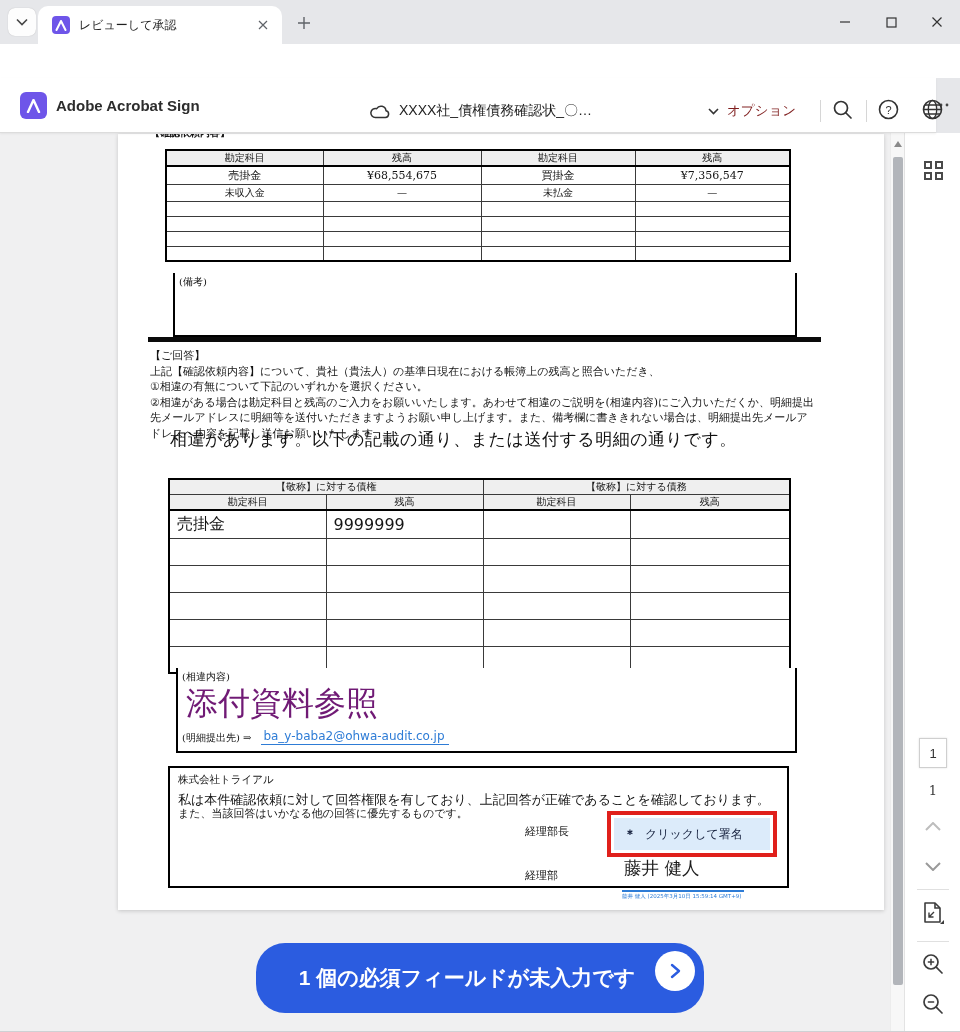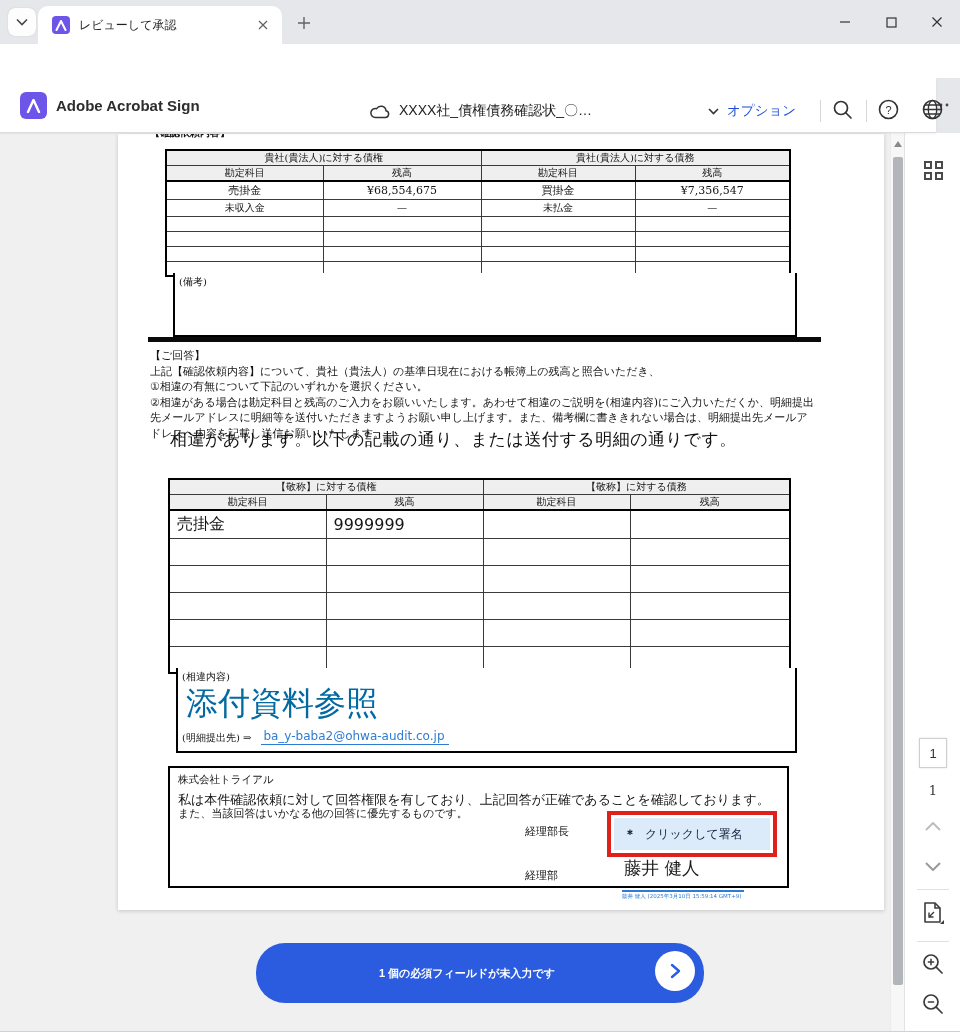--- a/index.html
+++ b/index.html
@@ -32,21 +32,21 @@
 
   
   .appheader { position:absolute; left:0; top:78px; width:936px; height:55px; background:#fff;
     border-bottom:1px solid #dcdcdc; box-shadow:0 1px 2px rgba(0,0,0,.06); z-index:5; }
   .logo { left:20px; top:14px; width:27px; height:27px; border-radius:6px; background:#6e55e9;
     display:flex; align-items:center; justify-content:center; }
   .brand { left:56px; top:19px; font-size:15px; font-weight:bold; color:#2d2d2d; }
   .doctitle-wrap { left:370px; top:24px; display:flex; align-items:center; gap:8px; }
   .doctitle { font-size:14px; color:#1f1f1f; }
   .opt-wrap { left:708px; top:24px; display:flex; align-items:center; gap:8px; }
-  .opt-label { font-size:13.5px; color:#1d4ed8; }
+  .opt-label { font-size:13.5px; color:#7f1d1d; }
   .hsep { top:22px; width:1px; height:22px; background:#d6d6d6; }
 
   
   .main { position:absolute; left:0; top:133px; width:960px; height:899px; background:#f0f0f1; }
   .main::after { content:""; position:absolute; left:0; bottom:0; width:100%; height:1px; background:#cfd1d4; }
   .edge-line { position:absolute; left:8px; top:78px; width:1px; height:954px; background:#e0e0e0; }
 
   .page { position:absolute; left:118px; top:1px; width:766px; height:776px; background:#fff;
     box-shadow:0 1px 4px rgba(0,0,0,.18); }
   .serif { font-family:"DejaVu Serif","Liberation Serif",serif; }
@@ -73,42 +73,42 @@
   .notebox { position:absolute; border:2px solid #000; border-top:none; background:#fff;margin-left:8px; }
   .bikou { left:47px; top:139px; width:624px; height:64px; }
   .notebox .lbl { font-size:10px; color:#141414; padding:2px 0 0 4px; }
   .divline { left:30px; top:203px; width:673px; height:5px; background:#0a0a0a; }
 
   .reply { left:32px; top:214px; width:668px; font-size:11px; line-height:15.5px; color:#141414; }
   .reply .body { white-space:pre-line; }
   .selection { left:52px; top:294px; font-size:17px; color:#101010; letter-spacing:.5px; }
 
   .souibox { left:50px; top:534px; width:621px; height:85px; }
-  .souival { position:absolute; left:8px; top:14px; font-size:32px; color:#0369a1; }
+  .souival { position:absolute; left:8px; top:14px; font-size:32px; color:#701a75; }
   .detailrow { position:absolute; left:4px; bottom:6px; display:flex; align-items:flex-end; gap:10px; }
   .detail-lbl { font-size:10px; color:#141414; }
   .email { font-size:12px; color:#2e7cd6; border-bottom:1px solid #2e7cd6; padding:0 4px 1px 2px; }
 
   .sigbox { left:50px; top:632px; width:621px; height:122px; border:2px solid #000; position:absolute; background:#fff; }
   .sigbox .company { position:absolute; left:8px; top:5px; font-size:10.5px; color:#141414; }
   .sigbox .st1 { position:absolute; left:8px; top:23px; font-size:13px; color:#141414; }
   .sigbox .st2 { position:absolute; left:8px; top:38px; font-size:11px; color:#141414; }
   .role1 { position:absolute; left:355px; top:56px; font-size:11px; color:#141414; }
   .role2 { position:absolute; left:355px; top:100px; font-size:11px; color:#141414; }
   .redframe { position:absolute; left:437px; top:43px; width:170px; height:46px; border:4px solid #e0201b; background:#fff; padding:3px; }
   .signfield { width:100%; height:100%; background:#dcebfa; display:flex; align-items:center; padding-left:10px; gap:9px;
     font-size:12px; color:#16213e; }
   .signfield .req { font-size:12px; font-weight:bold; }
   .sigblock { position:absolute; left:452px; top:88px; }
   .signame { font-size:17.5px; color:#1c1c1c; border-bottom:2px solid #2e7cd6; padding:0 44px 10px 2px; display:inline-block; }
   .sigmeta { font-size:5.5px; color:#2e7cd6; margin-top:1px; white-space:nowrap; }
 
   
-  .cta { position:absolute; left:256px; top:810px; width:448px; height:60px; border:none; border-radius:29px;
-    background:#2b5ce0; color:#fff; font-family:"Liberation Sans",sans-serif; font-size:11px; font-weight:bold;
+  .cta { position:absolute; left:256px; top:810px; width:448px; height:70px; border:none; border-radius:29px;
+    background:#2b5ce0; color:#fff; font-family:"Liberation Sans",sans-serif; font-size:21px; font-weight:bold;
     display:flex; align-items:center; justify-content:center; cursor:pointer; }
   .cta .lbl { margin-right:26px; }
   .cta .circle { position:absolute; right:9px; top:8px; width:40px; height:40px; border-radius:50%; background:#fff;
     display:flex; align-items:center; justify-content:center; }
 
   
   .scrollbar { position:absolute; left:890px; top:0; width:14px; height:899px; background:#f7f7f7; border-left:1px solid #ececec; }
   .sb-up { position:absolute; left:3px; top:8px; width:0; height:0; border-left:4px solid transparent; border-right:4px solid transparent; border-bottom:6px solid #8a8a8a; }
   .sb-thumb { position:absolute; left:2px; top:24px; width:10px; height:828px; background:#b2b5ba; border-radius:2px; }
 
@@ -289,24 +289,20 @@
       </div>
 
       <table class="doct t1 serif">
         <colgroup>
             <col style="width:157px">
             <col style="width:158px">
             <col style="width:154px">
             <col style="width:155px">
           </colgroup>
         <tbody>
-            <tr class="gh">
-          <td colspan="2">貴社(貴法人)に対する債権</td>
-          <td colspan="2">貴社(貴法人)に対する債務</td>
-        </tr>
         <tr class="ch">
           <td>勘定科目</td>
           <td>残高</td>
           <td>勘定科目</td>
           <td>残高</td>
         </tr>
         <tr class="d0">
           <td>売掛金</td>
           <td>¥68,554,675</td>
           <td>買掛金</td>

